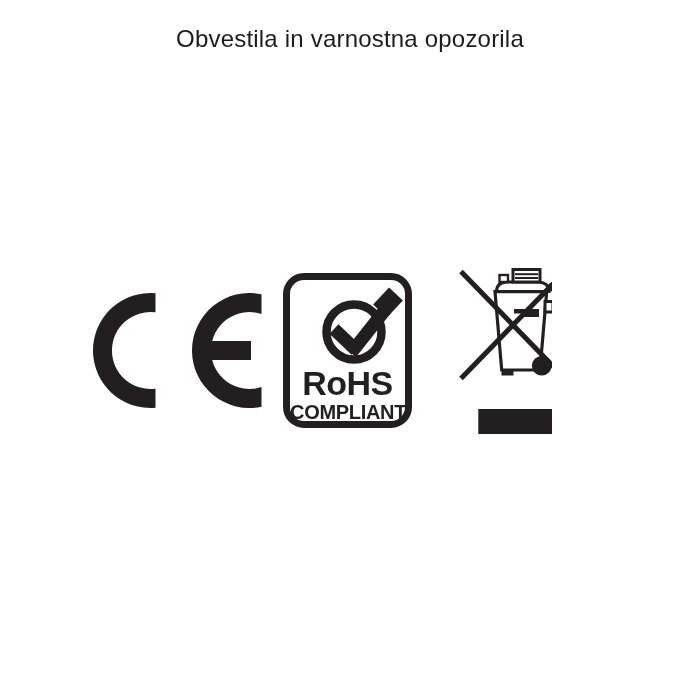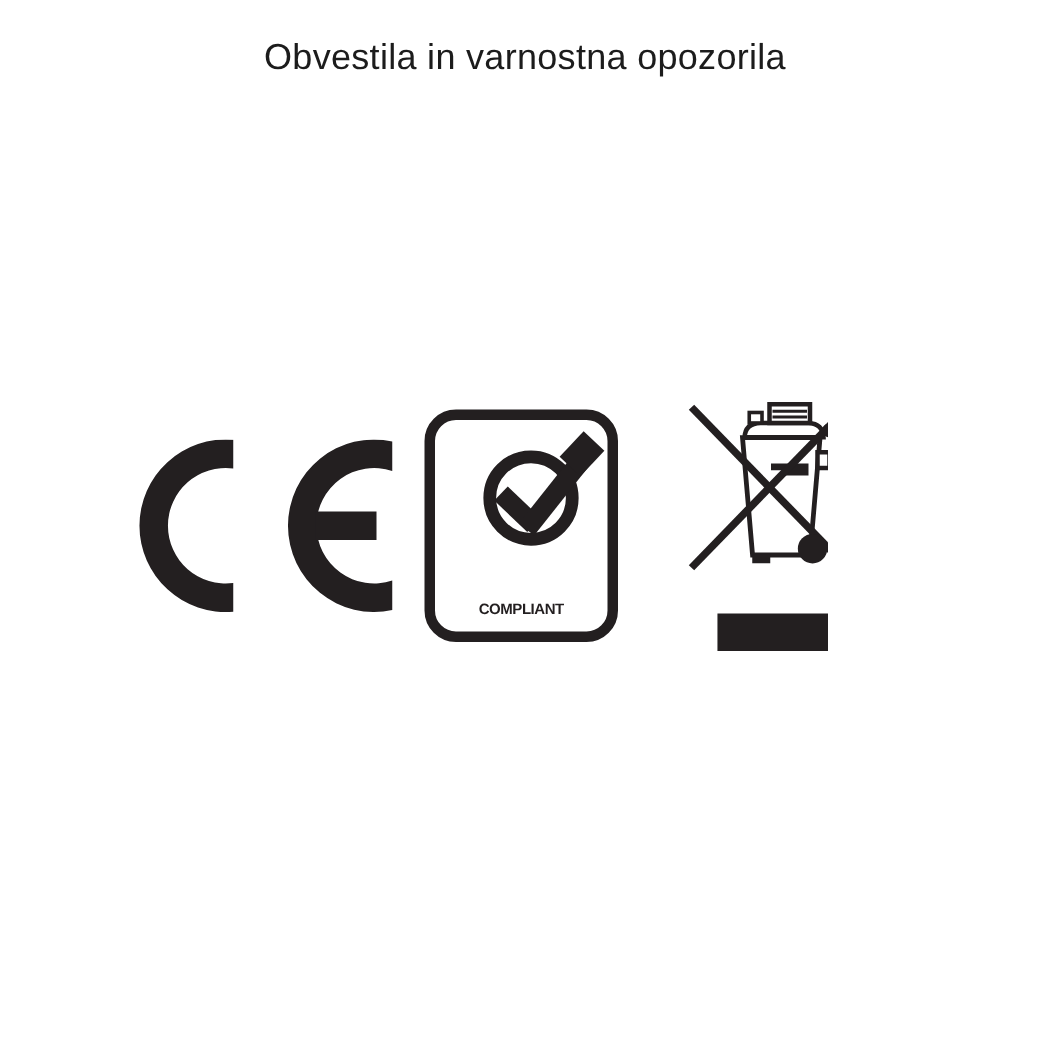--- a/index.html
+++ b/index.html
@@ -65,21 +65,21 @@
     color: #231f20;
     letter-spacing: -0.5px;
     line-height: 1;
   }
   .rohs-compliant {
     position: absolute;
     top: 122px;
     left: 0;
     width: 115px;
     text-align: center;
-    font-size: 10px;
+    font-size: 20px;
     font-weight: 700;
     color: #231f20;
     letter-spacing: -0.3px;
     line-height: 1;
   }
   .weee-symbol {
     position: absolute;
     left: 453px;
     top: 262px;
     width: 122px;
@@ -104,20 +104,21 @@
       <rect fill="#231f20" x="119.5" y="48" width="40.5" height="19"></rect>
     </svg>
 
     <div class="rohs-badge">
       <svg class="rohs-check-svg" viewBox="0 0 115 90" xmlns="http://www.w3.org/2000/svg" aria-hidden="true">
         <circle cx="57" cy="46" r="27.5" fill="none" stroke="#231f20" stroke-width="8.5"></circle>
         <line x1="37" y1="43" x2="59" y2="64" stroke="#231f20" stroke-width="13"></line>
         <line x1="54" y1="67" x2="92" y2="19" stroke="#231f20" stroke-width="13"></line>
         <line x1="83" y1="25" x2="99" y2="8" stroke="#231f20" stroke-width="19"></line>
       </svg>
+      <div class="rohs-word">RoHS</div>
       <div class="rohs-compliant">COMPLIANT</div>
     </div>
 
     <svg class="weee-symbol" viewBox="0 0 122 175" xmlns="http://www.w3.org/2000/svg" aria-hidden="true">
 
       <polygon points="42,29.7 93.7,29.7 87,108 48.7,108" fill="#ffffff" stroke="#231f20" stroke-width="3.2"></polygon>
 
       <path d="M43.5,29.5 Q43.5,20.5 54,20 L86,20 Q95.5,20.5 96,29.5 Z" fill="#ffffff" stroke="#231f20" stroke-width="3"></path>
 
       <rect x="46.5" y="13" width="8.5" height="7" fill="#ffffff" stroke="#231f20" stroke-width="2.4"></rect>

